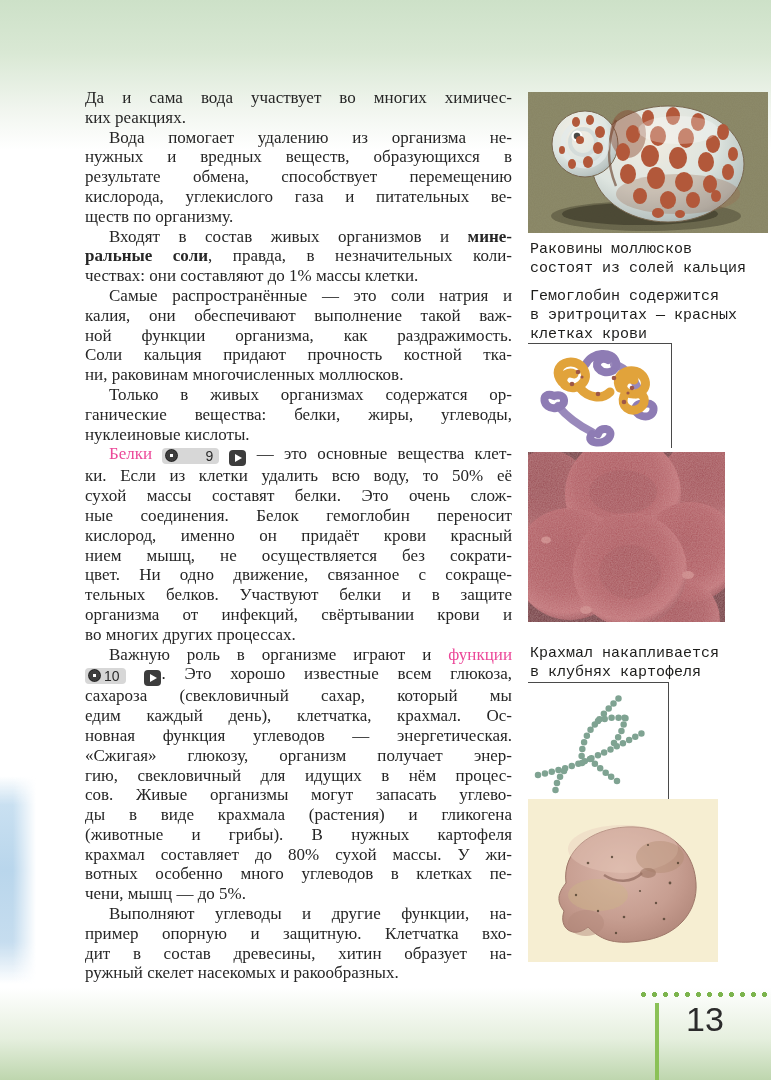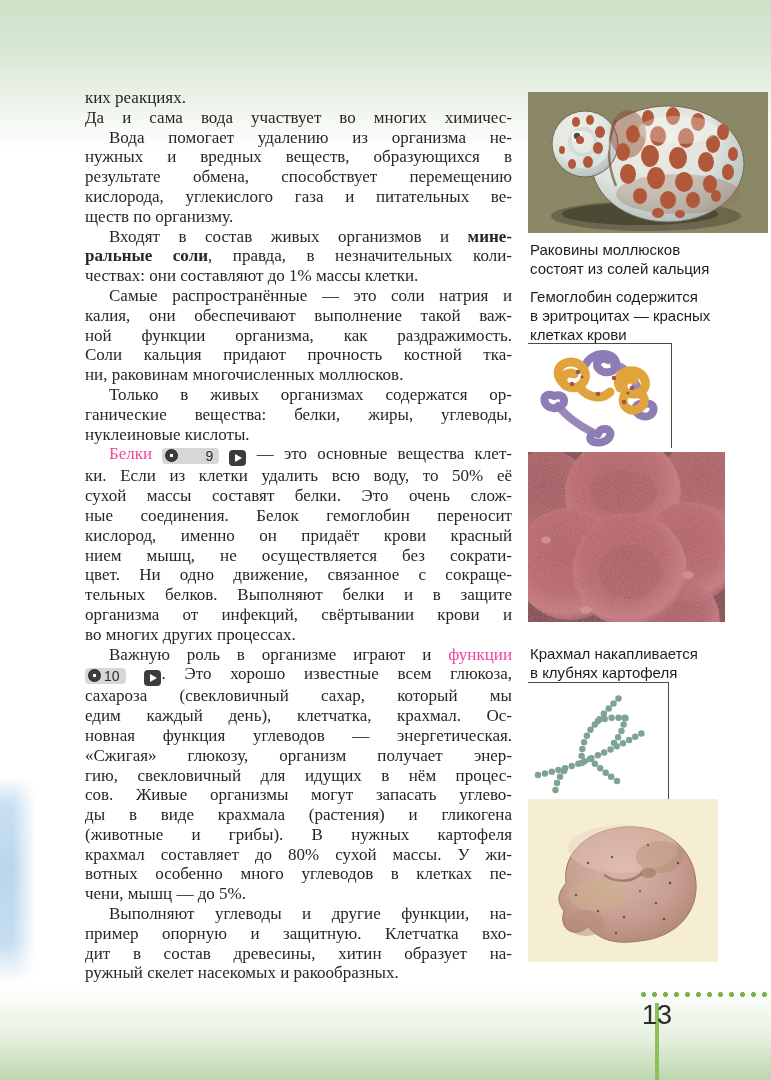--- a/index.html
+++ b/index.html
@@ -24,44 +24,44 @@
   .disc-pill{display:inline-flex;align-items:center;gap:3px;background:#d7d7d7;border-radius:4px;
         padding:1px 6px 1px 3px;font-family:"Liberation Sans",sans-serif;font-size:14px;color:#2b2b2b;
         vertical-align:-3px;line-height:14px;}
   .disc-glyph{display:inline-block;width:13px;height:13px;border-radius:50%;
         background:radial-gradient(circle at 50% 50%,#ffffff 0 1.8px,#3d3d3d 1.9px 5.1px,#2b2b2b 5.2px 6.5px);}
   .play-pill{display:inline-flex;align-items:center;justify-content:center;width:17px;height:16px;
         background:#3c3c3c;border-radius:4px;vertical-align:-3px;}
   .play-tri{width:0;height:0;border-left:7px solid #ffffff;border-top:4.5px solid transparent;
         border-bottom:4.5px solid transparent;margin-left:2px;}
   
-  .caption{position:absolute;font-family:Liberation Sans, sans-serif;
+  .caption{position:absolute;font-family:Liberation Mono, monospace;
         font-size:15px;line-height:19px;color:#1d1d1b;}
   .fig{position:absolute;}
   .rule-box{border-top:1px solid #4a4a4a;border-right:1px solid #4a4a4a;background:#ffffff;}
   
   .dots{position:absolute;left:638px;top:991px;width:133px;height:7px;
         background-image:radial-gradient(circle,#7cb44e 0 2.3px,rgba(124,180,78,0) 2.6px);
         background-size:11px 7px;background-repeat:repeat-x;}
   .vrule{position:absolute;left:655px;top:1003px;width:4px;height:77px;background:#8bc157;}
-  .pagenum{position:absolute;left:642px;top:1000px;font-family:"Liberation Sans",sans-serif;
-        font-size:27px;color:#2b2b2b;}
+  .pagenum{position:absolute;left:686px;top:1000px;font-family:"Liberation Sans",sans-serif;
+        font-size:34px;color:#2b2b2b;}
 </style>
 </head>
 <body>
 
 <div class="page">
   <div class="grad-top"></div>
   <div class="grad-bottom"></div>
   <div class="blue-strip"></div>
 
   <div class="text-col">
       <div>
+        <div class="line">Да и сама вода участвует во многих химичес-</div>
         <div class="line last">ких реакциях.</div>
-        <div class="line">Да и сама вода участвует во многих химичес-</div>
       </div>
       <div>
         <div class="line first">Вода помогает удалению из организма не-</div>
         <div class="line">нужных и вредных веществ, образующихся в</div>
         <div class="line">результате обмена, способствует перемещению</div>
         <div class="line">кислорода, углекислого газа и питательных ве-</div>
         <div class="line last">ществ по организму.</div>
       </div>
       <div>
         <div class="line first">Входят в состав живых организмов и <b>мине-</b></div>
@@ -86,21 +86,21 @@
             <span class="disc-num">9</span>
           </span> <span class="play-pill">
             <span class="play-tri"></span>
           </span> — это основные вещества клет-</div>
         <div class="line">ки. Если из клетки удалить всю воду, то 50% её</div>
         <div class="line">сухой массы составят белки. Это очень слож-</div>
         <div class="line">ные соединения. Белок гемоглобин переносит</div>
         <div class="line">кислород, именно он придаёт крови красный</div>
         <div class="line">нием мышц, не осуществляется без сократи-</div>
         <div class="line">цвет. Ни одно движение, связанное с сокраще-</div>
-        <div class="line">тельных белков. Выполняют белки и в защите</div>
+        <div class="line">тельных белков. Участвуют белки и в защите</div>
         <div class="line">организма от инфекций, свёртывании крови и</div>
         <div class="line last">во многих других процессах.</div>
       </div>
       <div>
         <div class="line first">Важную роль в организме играют и <span class="term">функции</span></div>
         <div class="line"><span class="disc-pill">
             <span class="disc-glyph"></span>
             <span class="disc-num">10</span>
           </span> <span class="play-pill">
             <span class="play-tri"></span>

